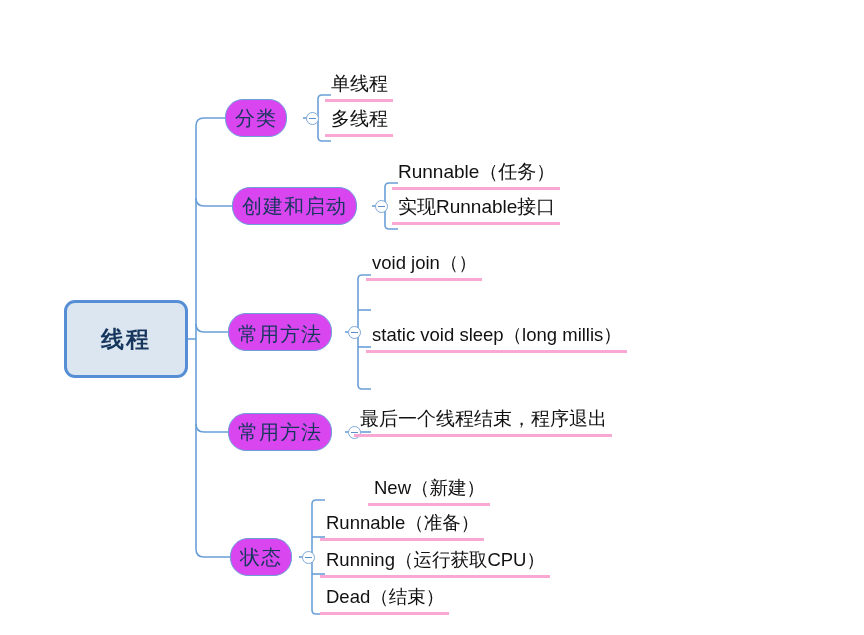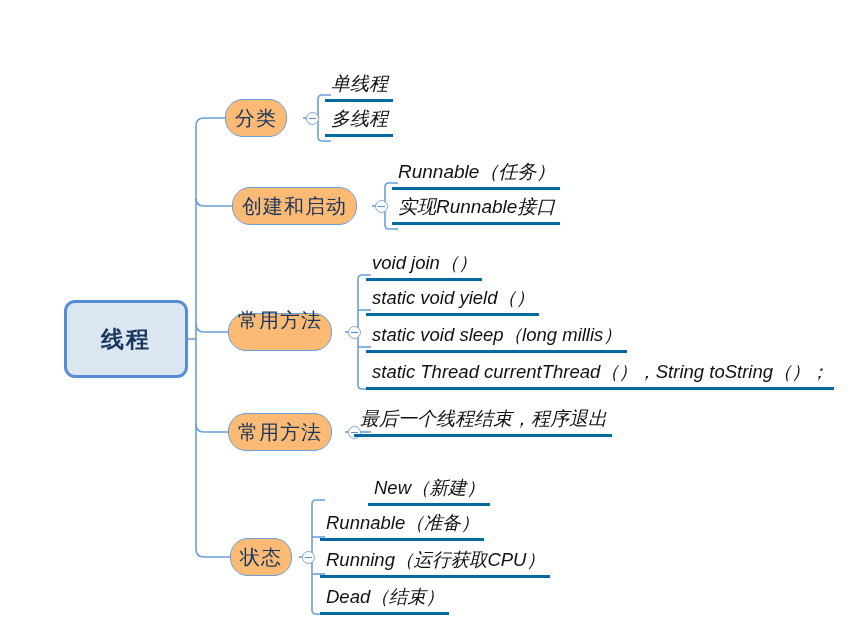--- a/index.html
+++ b/index.html
@@ -45,28 +45,28 @@
   .root-node .root-label {
     font-size: 23px;
     font-weight: bold;
     color: #17365d;
     letter-spacing: 2px;
   }
 
   
   .branch-node {
     position: absolute;
-    background: #fdba74;
+    background: #d946ef;
     border: 1.6px solid #6a9fd8;
     border-radius: 18px;
     box-sizing: border-box;
     display: flex;
     align-items: center;
     justify-content: center;
-    padding: 16px 9px;
+    padding: 2px 9px;
     height: 38px;
   }
   .branch-node .branch-label {
     font-size: 20px;
     color: #17365d;
     white-space: nowrap;
     letter-spacing: 1px;
   }
 
   
@@ -87,23 +87,22 @@
     width: 6.6px;
     height: 1.4px;
     background: #5b8fc9;
   }
 
   
   .leaf {
     position: absolute;
     box-sizing: border-box;
     padding: 0 5px 2px 6px;
-    border-bottom: 3px solid #0369a1;
+    border-bottom: 3px solid #f9a8d4;
     white-space: nowrap;
-    font-style: italic;
   }
   .leaf .leaf-label {
     font-size: 18.5px;
     color: #111111;
     line-height: 27px;
     white-space: nowrap;
   }
   .leaf.cjk .leaf-label {
     font-size: 19px;
   }
@@ -189,29 +188,23 @@
   </div>
 
   <div class="branch-node" style="left:228px; top:313px;align-items:flex-end;">
     <span class="branch-label">常用方法</span>
   </div>
   <div class="toggle" style="left:348px; top:326px;"></div>
 
   <div class="leaf" style="left:366px; top:249px;">
     <span class="leaf-label">void join（）</span>
   </div>
-  <div class="leaf" style="left:366px; top:284px;">
-    <span class="leaf-label">static void yield（）</span>
-  </div>
   <div class="leaf" style="left:366px; top:321px;">
     <span class="leaf-label">static void sleep（long millis）</span>
   </div>
-  <div class="leaf" style="left:366px; top:358px;">
-    <span class="leaf-label">static Thread currentThread（），String toString（）；</span>
-  </div>
 
   <div class="branch-node" style="left:228px; top:413px;">
     <span class="branch-label">常用方法</span>
   </div>
   <div class="toggle" style="left:348px; top:426px;"></div>
 
   <div class="leaf cjk" style="left:354px; top:405px;">
     <span class="leaf-label">最后一个线程结束，程序退出</span>
   </div>
 

